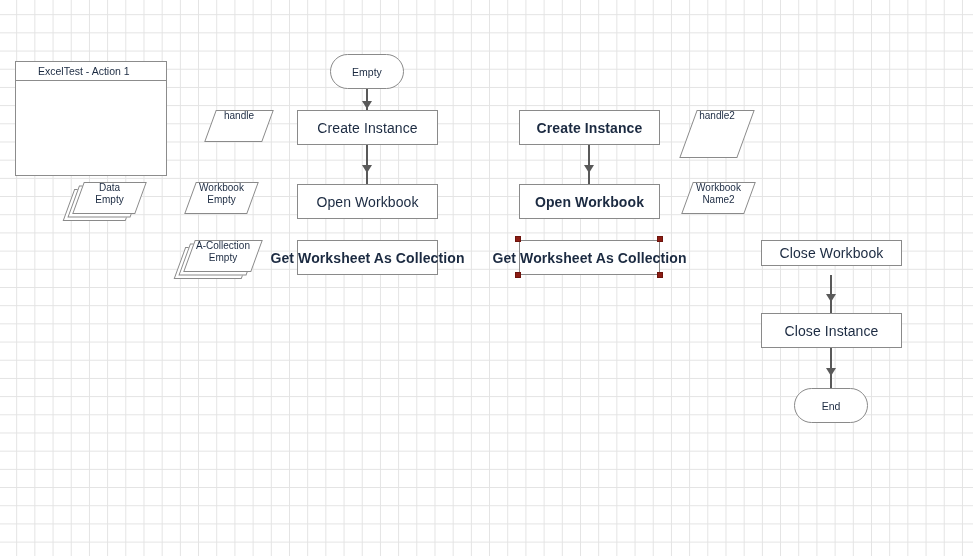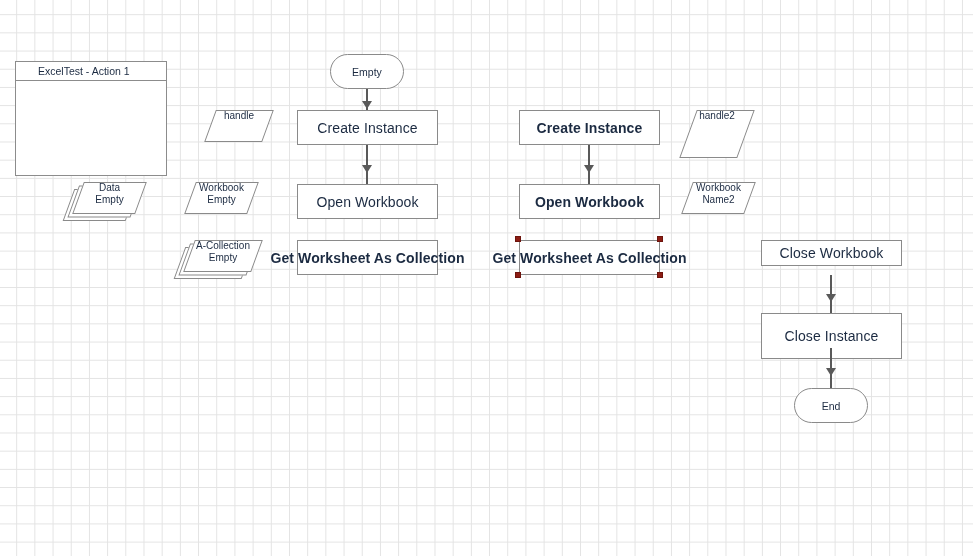--- a/index.html
+++ b/index.html
@@ -158,21 +158,21 @@
   <div class="sel-handle" style="left:515px; top:236px;"></div>
   <div class="sel-handle" style="left:657px; top:236px;"></div>
   <div class="sel-handle" style="left:515px; top:272px;"></div>
   <div class="sel-handle" style="left:657px; top:272px;"></div>
 
   <div class="node" style="left:761px; top:240px; width:141px; height:26px;">Close Workbook</div>
 
   <div class="conn" style="left:830.2px; top:275px; height:38px;"></div>
   <div class="arrow" style="left:825.5px; top:294px;"></div>
 
-  <div class="node" style="left:761px; top:313px; width:141px; height:46px;">Close Instance</div>
+  <div class="node" style="left:761px; top:313px; width:141px; height:35px;">Close Instance</div>
 
   <div class="conn" style="left:830.2px; top:348px; height:40px;"></div>
   <div class="arrow" style="left:825.5px; top:368px;"></div>
 
   <div class="terminator" style="left:794px; top:388px; width:74px; height:35px;">End</div>
 
   <div class="data-shape stack" style="left:78px; top:182px; width:63px; height:32px;">
     <div class="para l3"></div>
     <div class="para l2"></div>
     <div class="para l1"></div>

